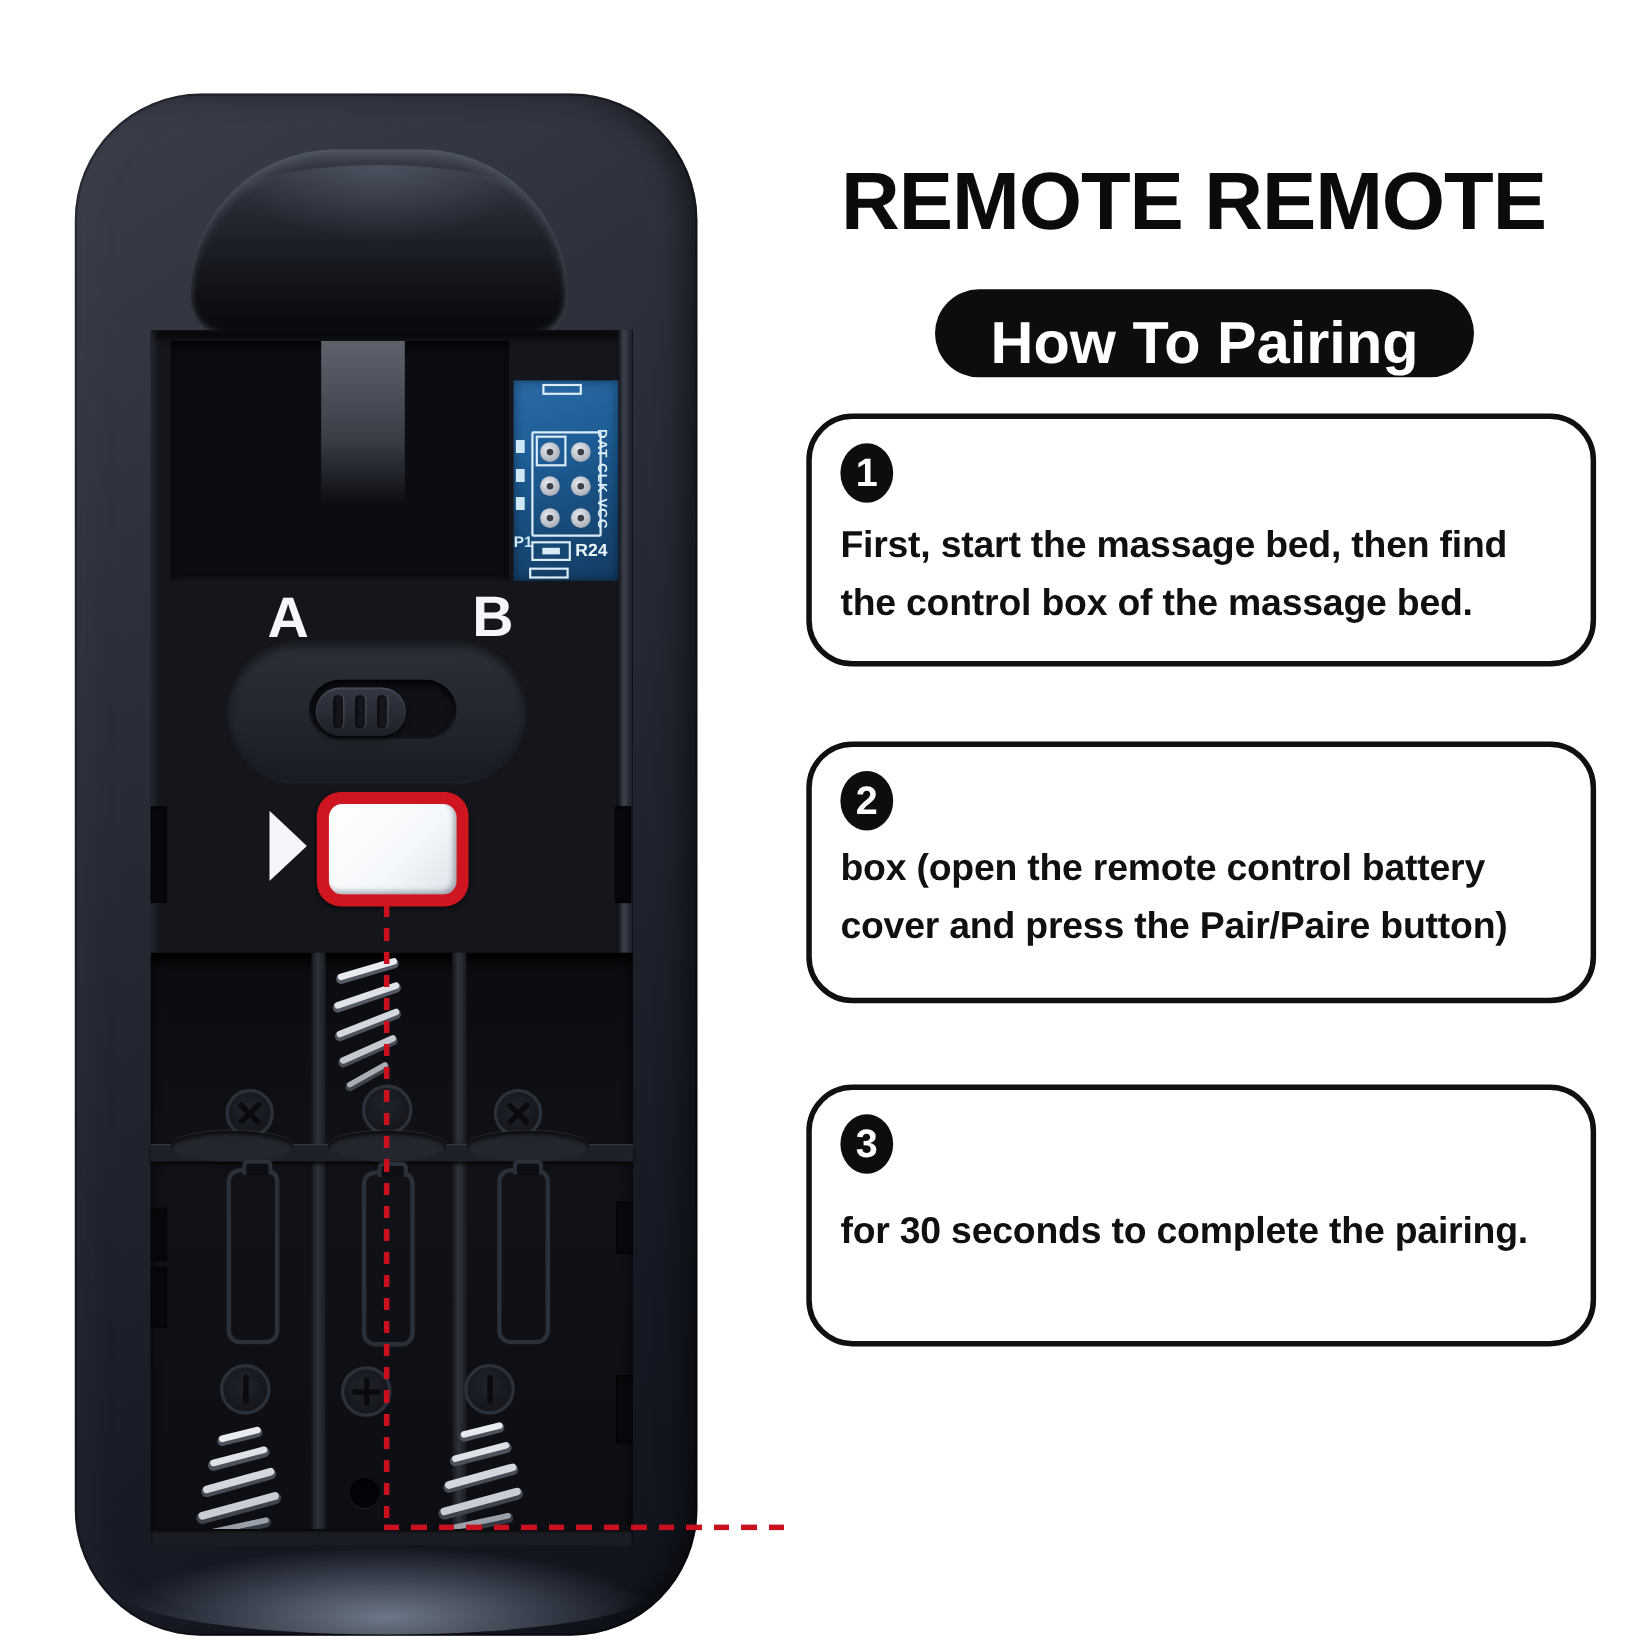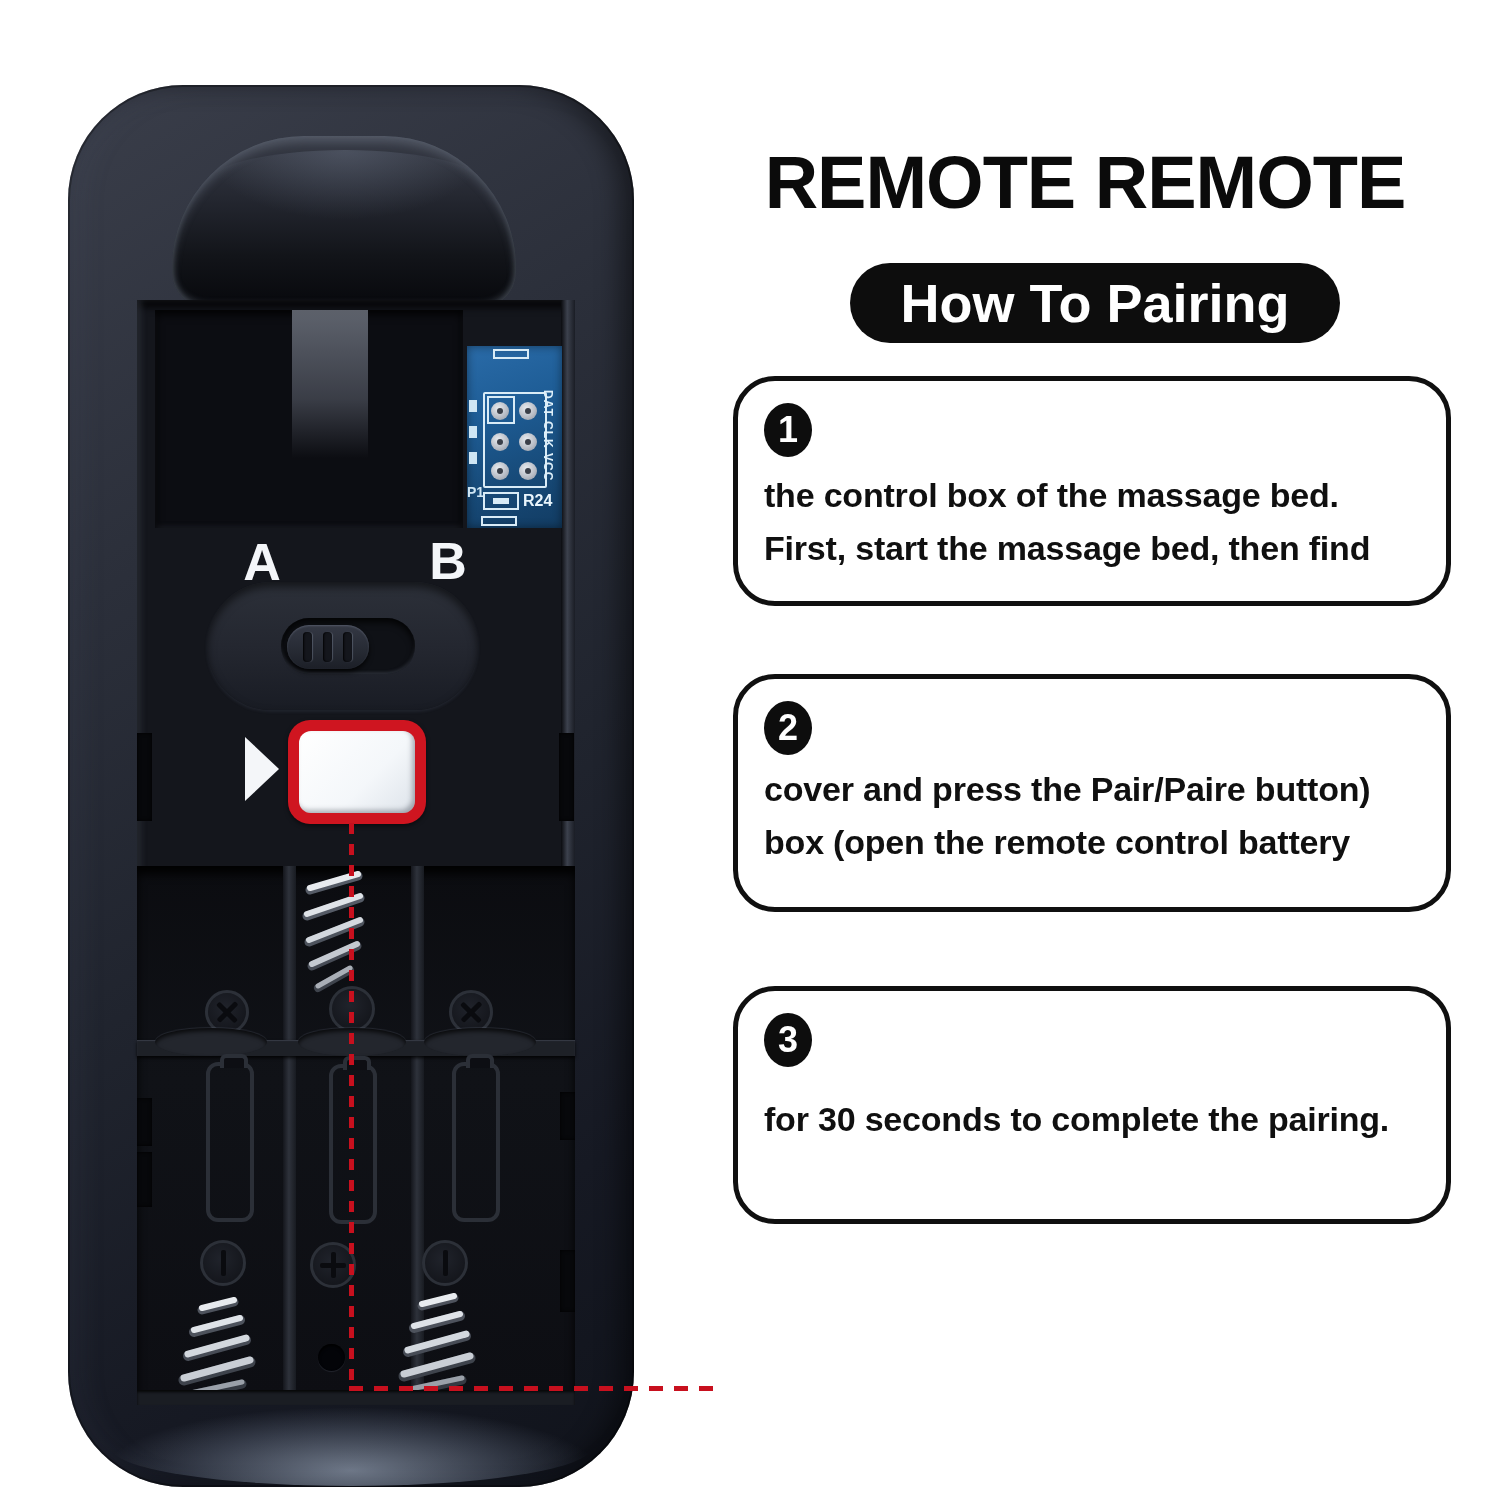--- a/index.html
+++ b/index.html
@@ -102,21 +102,21 @@
   
   .red-line-v{left:349px;top:823px;width:5px;height:566px;
     background:repeating-linear-gradient(to bottom,#c8101e 0 11px, transparent 11px 21px);}
   .red-line-h{left:349px;top:1386px;width:368px;height:5px;
     background:repeating-linear-gradient(to right,#c8101e 0 14px, transparent 14px 25px);}
 
   
   .page-title{left:690px;top:140px;width:790px;text-align:center;color:#0b0b0b;
     font-size:74px;font-weight:bold;letter-spacing:-1px;white-space:nowrap;}
   .pill-badge{left:850px;top:263px;width:490px;height:80px;border-radius:40px;background:#0d0d0d;
-    display:flex;align-items:center;justify-content:center;color:#ffffff;font-size:54px;font-weight:bold;}
+    display:flex;align-items:flex-end;justify-content:center;color:#ffffff;font-size:54px;font-weight:bold;}
   .step-box{left:733px;width:718px;background:#ffffff;border:5px solid #101010;border-radius:42px;padding:22px 0 0 26px;}
   .step-badge{width:48px;height:54px;border-radius:50%;background:#0d0d0d;color:#ffffff;
     display:flex;align-items:center;justify-content:center;font-size:36px;font-weight:bold;}
   .step-lines{margin-top:12px;color:#101010;font-size:34px;font-weight:bold;line-height:53px;letter-spacing:-0.2px;white-space:nowrap;}
   .callout-label{left:713px;top:1342px;width:322px;height:88px;border-radius:16px;background:#0d0d0d;
     display:flex;align-items:center;justify-content:center;color:#ffffff;font-size:44px;font-weight:bold;white-space:nowrap;}
 </style>
 </head>
 <body>
 
@@ -263,30 +263,30 @@
 
   <div class="abs page-title">REMOTE REMOTE</div>
 
   <div class="abs pill-badge">
     <span>How To Pairing</span>
   </div>
 
   <div class="abs step-box" style="top:376px;height:230px;">
     <div class="step-badge">1</div>
     <div class="step-lines">
+      <div>First, start the massage bed, then find</div>
       <div>the control box of the massage bed.</div>
-      <div>First, start the massage bed, then find</div>
     </div>
   </div>
 
   <div class="abs step-box" style="top:674px;height:238px;">
     <div class="step-badge">2</div>
     <div class="step-lines" style="margin-top:8px;">
+      <div>box (open the remote control battery</div>
       <div>cover and press the Pair/Paire button)</div>
-      <div>box (open the remote control battery</div>
     </div>
   </div>
 
   <div class="abs step-box" style="top:986px;height:238px;">
     <div class="step-badge">3</div>
     <div class="step-lines" style="margin-top:26px;">
       <div>for 30 seconds to complete the pairing.</div>
     </div>
   </div>
 

